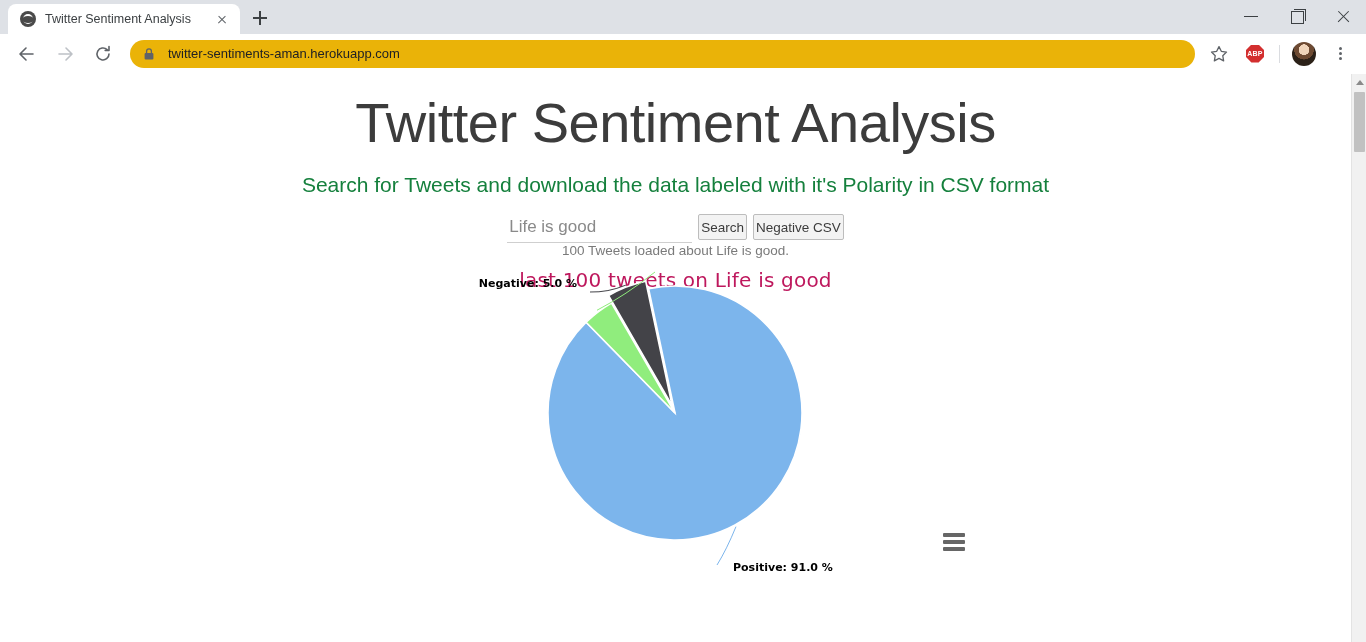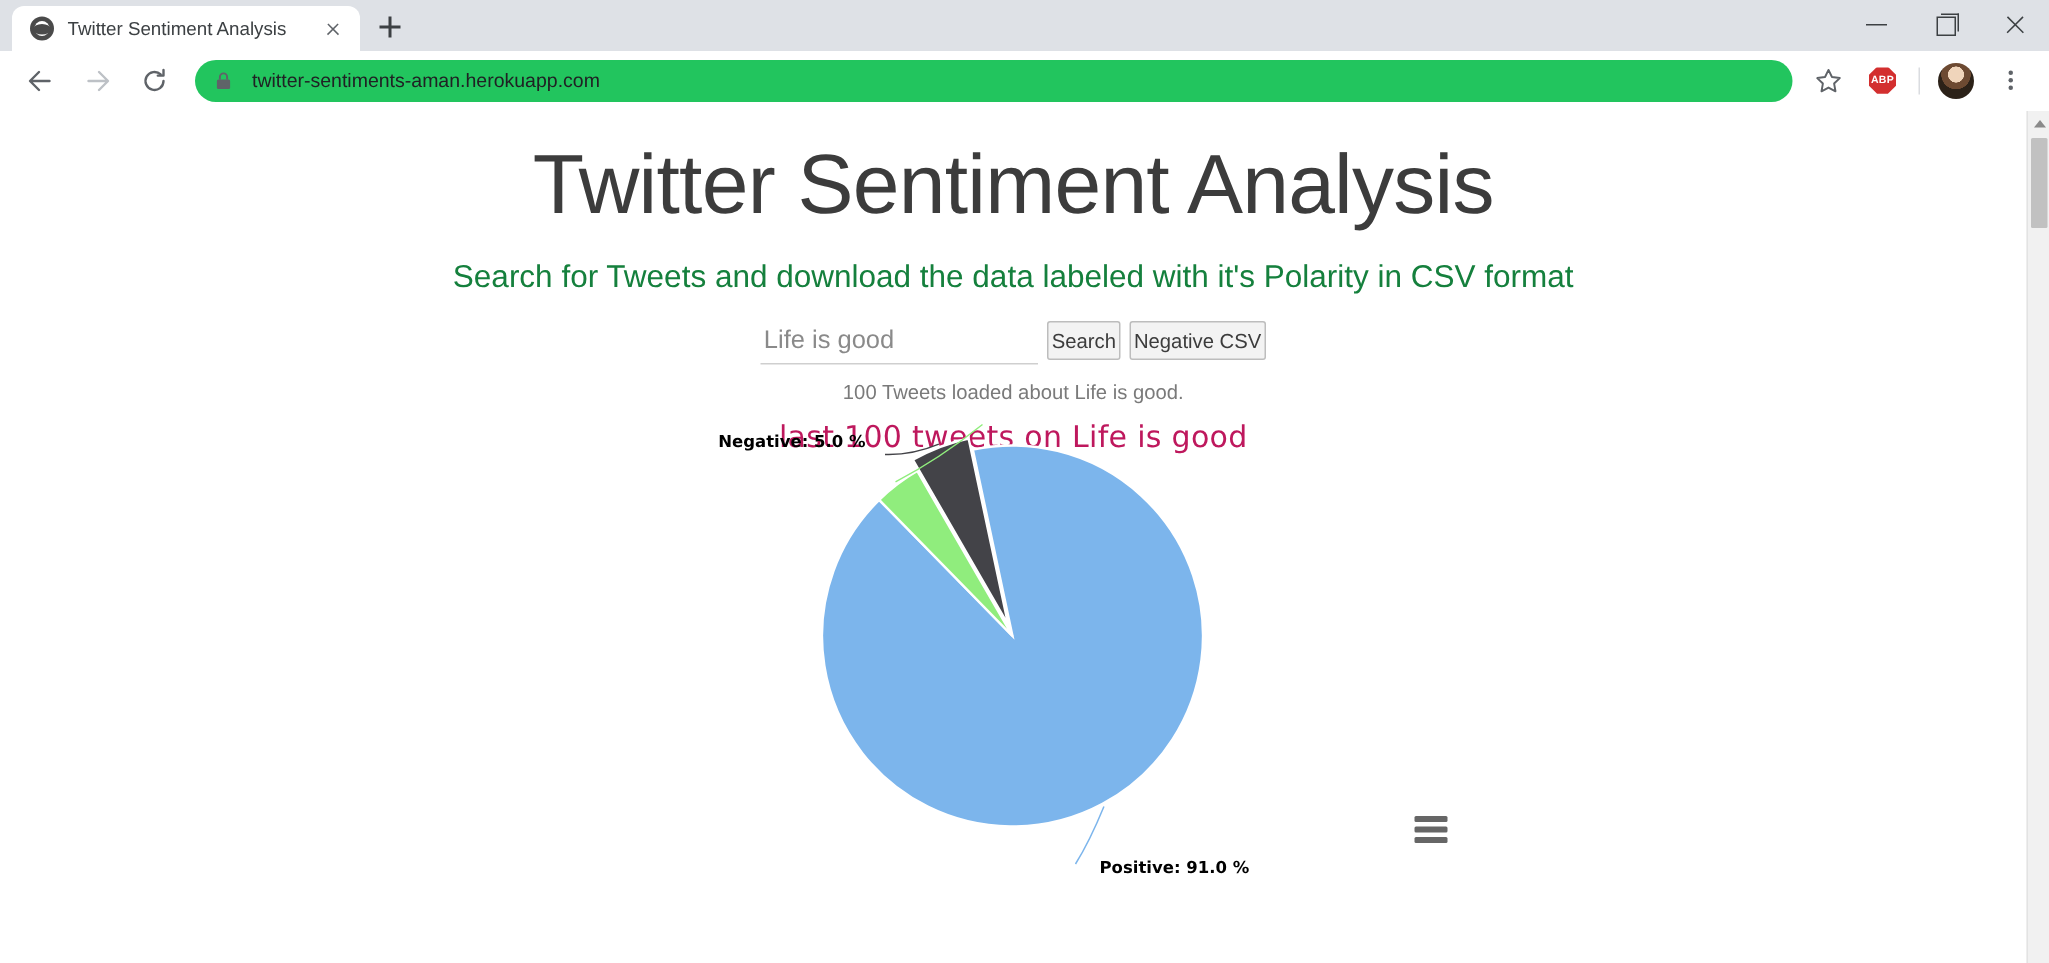--- a/index.html
+++ b/index.html
@@ -107,21 +107,21 @@
   }
   .navbtn {
     width: 32px; height: 32px; margin: 0 3px;
     position: relative; border-radius: 50%;
     flex: 0 0 32px;
   }
   .navbtn svg { position: absolute; left: 6px; top: 6px; }
 
   .omnibox {
     flex: 1; height: 28px; margin: 0 6px 0 8px;
-    background: #22c55e; border-radius: 14px;
+    background: #eab308; border-radius: 14px;
     display: flex; align-items: center;
     padding: 12px 12px;
   }
   .lock { width: 14px; height: 14px; flex: 0 0 14px; margin-right: 12px; position: relative; }
   .url { font-size: 13px; color: #202124; white-space: nowrap; }
 
   .tb-icon { width: 28px; height: 28px; margin: 0 4px; position: relative; flex: 0 0 28px; }
   .abp {
     width: 18px; height: 18px; margin: 5px auto 0;
     background: #d32f2f;
@@ -185,21 +185,21 @@
     background: #f3f3f3;
     border-radius: 2px;
     font-size: 13.5px; color: #3c3c3c;
     font-family: "Liberation Sans", sans-serif;
     padding: 0 2px;
     margin-left: 6px;
     cursor: pointer;
   }
   .loaded-note {
     text-align: center; font-size: 13.5px;
-    color: #7a7a7a; margin-top: 11px;
+    color: #7a7a7a; 
   }
 
   
   .chart-wrap { position: relative; width: 1351px; height: 400px; margin-top: 10px; }
   .chart-title {
     position: absolute; left: 0; right: 0; top: 0;
     text-align: center;
     font-size: 20px; color: #be185d;
     font-family: "DejaVu Sans", sans-serif;
     letter-spacing: .2px;

